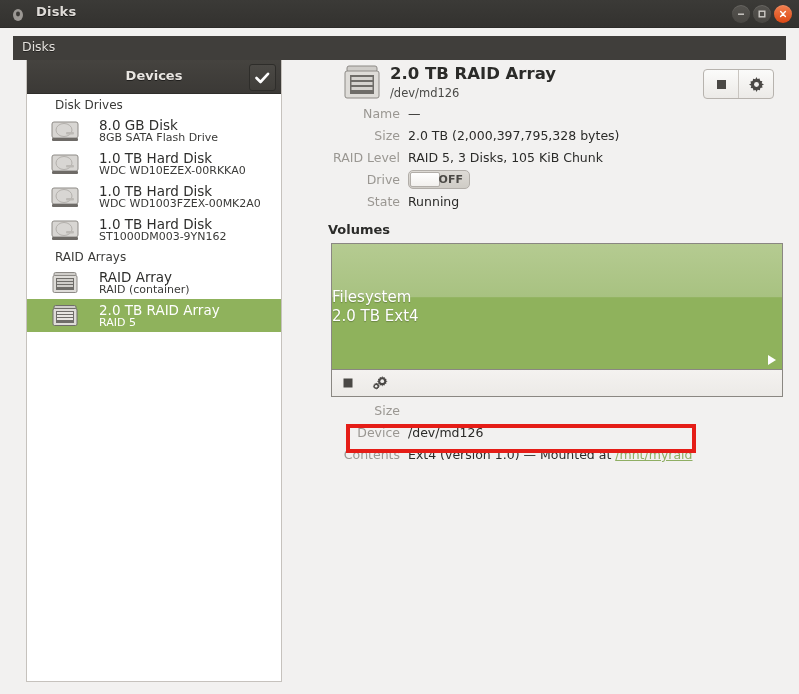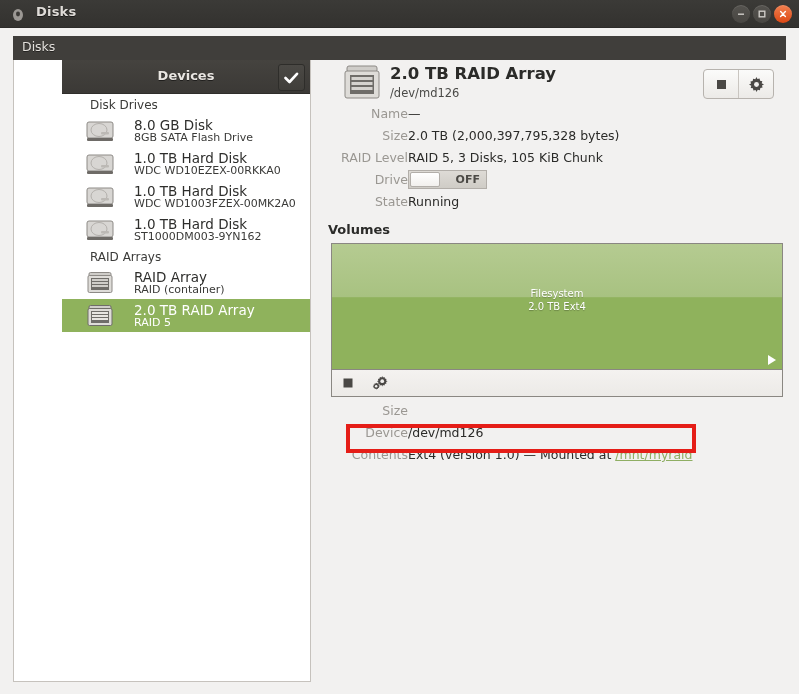--- a/index.html
+++ b/index.html
@@ -48,25 +48,24 @@
     background: #403e3b;
   }
   .menustrip .mi {
     position: absolute; left: 9px; top: 3px;
     font-size: 12.5px; color: #e4e1dd;
     text-shadow: 0 1px 0 rgba(0,0,0,.45);
   }
 
   
   .sidebar {
-    position: absolute; left: 13px; top: 60px; width: 298px; height: 622px;
+    position: absolute; left: 26px; top: 60px; width: 256px; height: 622px;
     background: #ffffff;
     border: 1px solid #c6c2bd; border-top: none;
     box-sizing: border-box;
-    padding-left: 48px;
   }
   .sb-header {
     position: relative; height: 33px;
     background: linear-gradient(to bottom, #45433f, #3b3936);
     border-bottom: 1px solid #2f2e2b;
   }
   .sb-header-title {
     position: absolute; left: 0; right: 0; top: 8px; text-align: center;
     font-size: 13px; font-weight: bold; color: #e9e6e2;
     text-shadow: 0 1px 0 rgba(0,0,0,.5);
@@ -119,31 +118,31 @@
     background: linear-gradient(to bottom, #fbfbfa, #eceae7);
     overflow: hidden;
   }
   .dt-actions .act {
     width: 34px; display: flex; align-items: center; justify-content: center;
   }
   .dt-actions .act + .act { border-left: 1px solid #c9c5c0; }
 
   .field { position: relative; height: 22px; }
   .field .lab {
-    position: absolute; left: 8px; width: 82px; text-align: right;
+    position: absolute; left: 0; width: 82px; text-align: right;
     font-size: 12.5px; color: #9a9792;
   }
   .field .val {
     position: absolute; left: 90px;
     font-size: 12.5px; color: #2b2b29;
   }
   .toggle {
     position: absolute; left: 90px; top: -2px;
-    width: 79px; height: 19px;
-    border: 1px solid #b2aea9; border-radius: 0;
+    width: 62px; height: 19px;
+    border: 1px solid #b2aea9; border-radius: 5px;
     background: linear-gradient(to bottom, #dedbd6, #cfccc6);
     box-sizing: border-box;
   }
   .toggle .knob {
     position: absolute; left: 1px; top: 1px; width: 30px; height: 15px;
     background: linear-gradient(to bottom, #ffffff, #f2f0ed);
     border: 1px solid #b2aea9; border-radius: 2px;
     box-sizing: border-box;
   }
   .toggle .lbl {
@@ -160,22 +159,22 @@
     border: 1px solid #8a8782; box-sizing: border-box;
     background: #fff;
   }
   .vol-graphic {
     position: relative; height: 125px;
     background: linear-gradient(to bottom, #b5cb91 0%, #a8c281 42%, #8fb25c 43%, #8fb25c 100%);
     border-bottom: 1px solid #8a8782;
     overflow: hidden;
   }
   .vol-label {
-    position: absolute; left: 0; right: 0; top: 44px; text-align: center;
-    font-size: 10px; color: #ffffff; line-height: 1.25;
+    position: absolute; left: 0; right: 0; top: 44px; text-align: left;
+    font-size: 15px; color: #ffffff; line-height: 1.25;
     text-shadow: 0 1px 1px rgba(0,0,0,.25);
   }
   .vol-arrow {
     position: absolute; right: 6px; bottom: 4px;
     width: 0; height: 0;
     border-left: 8px solid #ffffff;
     border-top: 5px solid transparent;
     border-bottom: 5px solid transparent;
   }
   .vol-toolbar {

